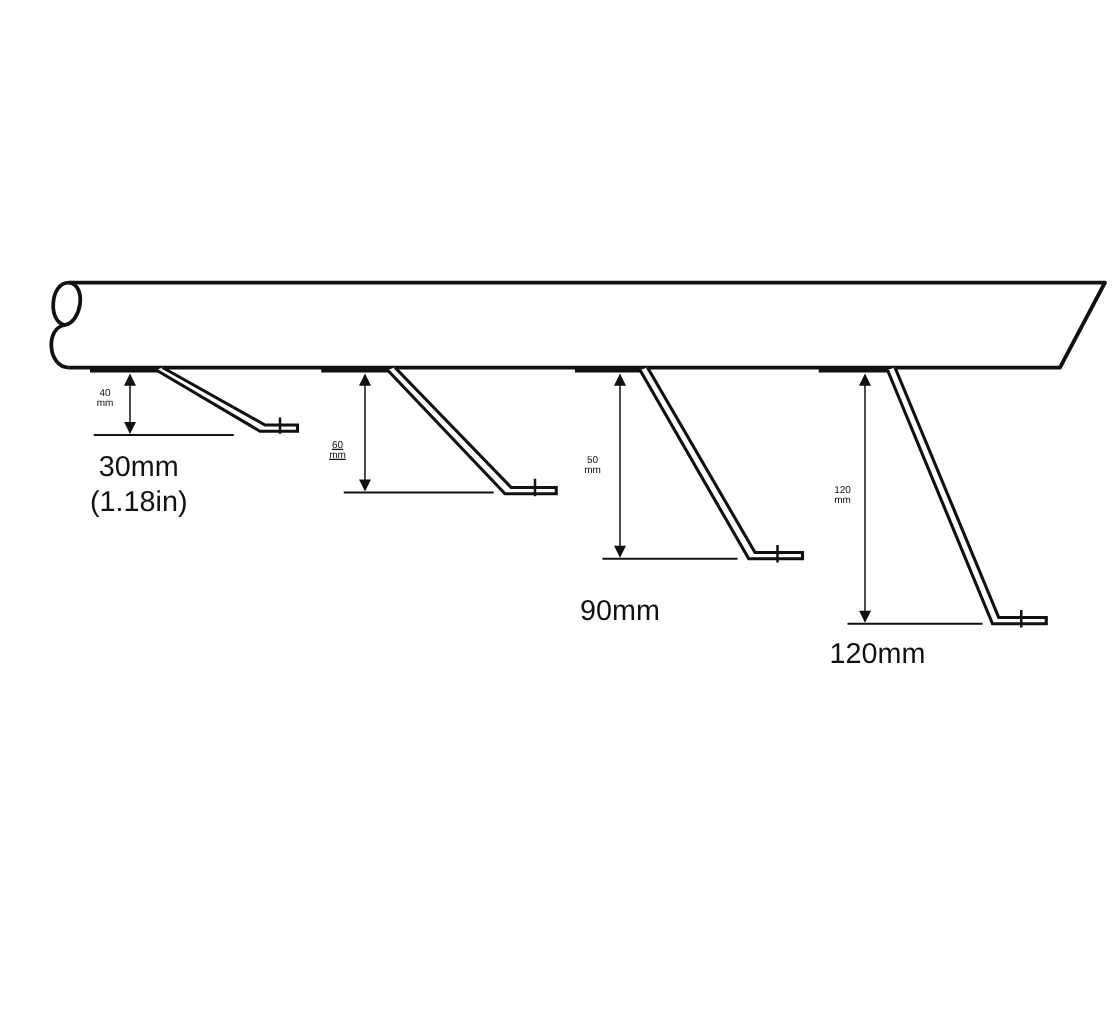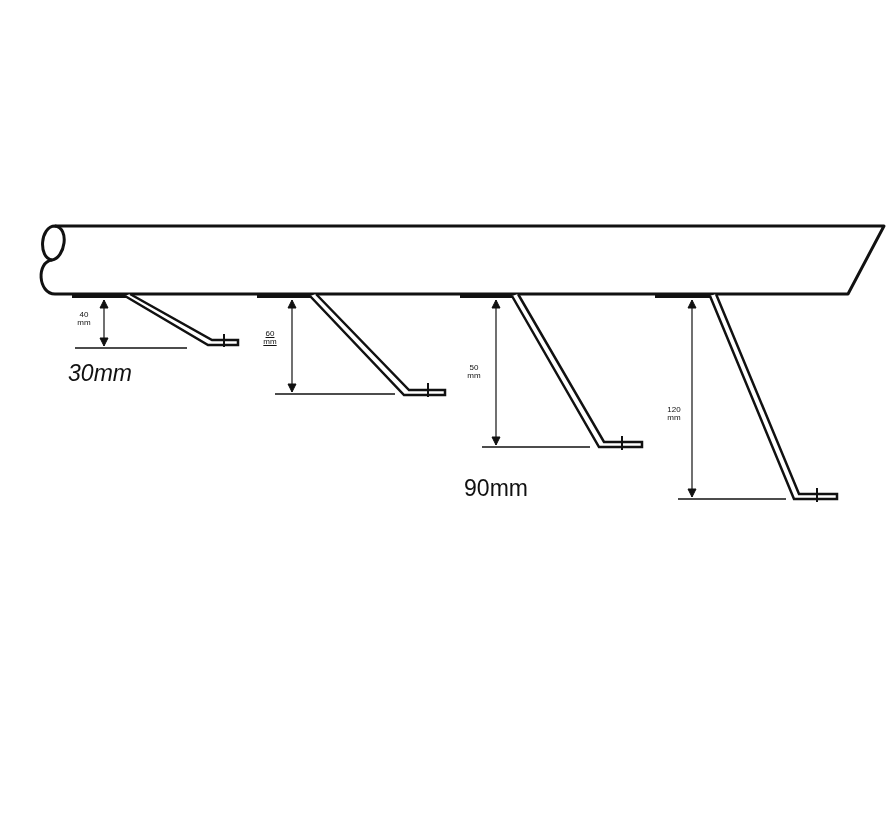--- a/index.html
+++ b/index.html
@@ -58,35 +58,37 @@
     <line x1="692" y1="300" x2="692" y2="497" stroke-width="1.2"></line>
     <path d="M688 308 L692 300 L696 308 Z" fill="#111"></path>
     <path d="M688 489 L692 497 L696 489 Z" fill="#111"></path>
   </g>
 </svg>
 
 <div class="small" style="left:72px;top:311px;width:24px;">
   <div>40</div>
   <div>mm</div>
 </div>
-<div class="small" style="left:258px;top:330px;width:24px;text-decoration:underline;">
+<div class="small" style="left:258px;top:352px;width:24px;text-decoration:underline;">
   <div>60</div>
   <div>mm</div>
 </div>
 <div class="small" style="left:462px;top:364px;width:24px;">
   <div>50</div>
   <div>mm</div>
 </div>
-<div class="small" style="left:662px;top:388px;width:24px;margin-top:18px;">
+<div class="small" style="left:662px;top:388px;width:24px;">
   <div>120</div>
   <div>mm</div>
 </div>
 
-<div class="label" style="left:40px;top:359px;width:120px;font-style:italic;">
+<div class="label" style="left:51px;top:359px;width:120px;">
   <div>30mm</div>
+  <div>(1.18in)</div>
 </div>
 <div class="label" style="left:228px;top:404px;width:120px;">
 </div>
 <div class="label" style="left:436px;top:474px;width:120px;">
   <div>90mm</div>
 </div>
 <div class="label" style="left:642px;top:508px;width:120px;">
+  <div>120mm</div>
 </div>
 
 </body></html>

